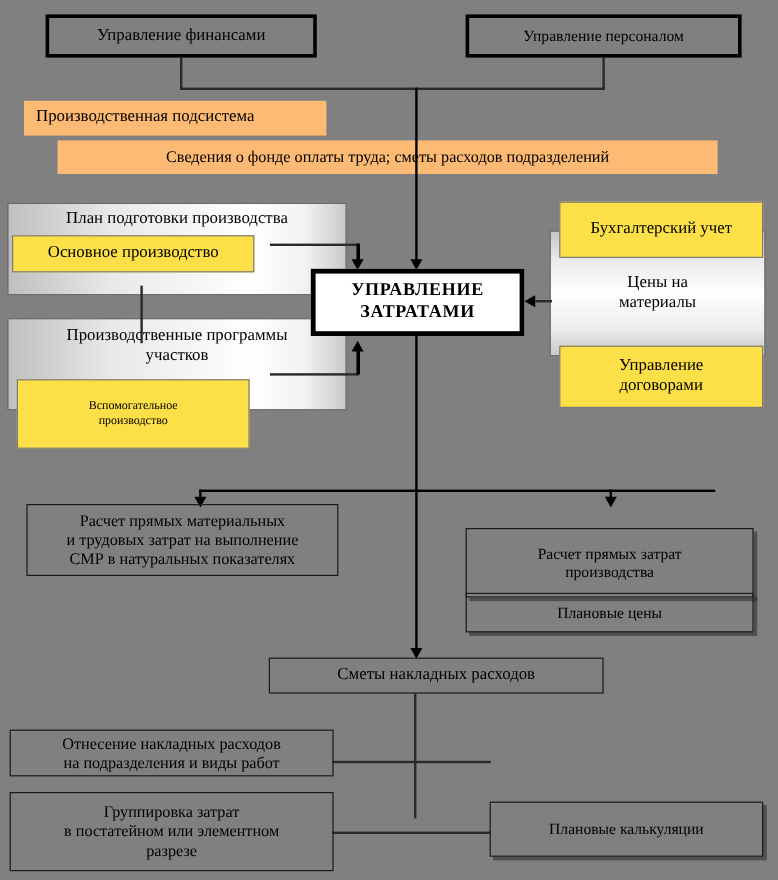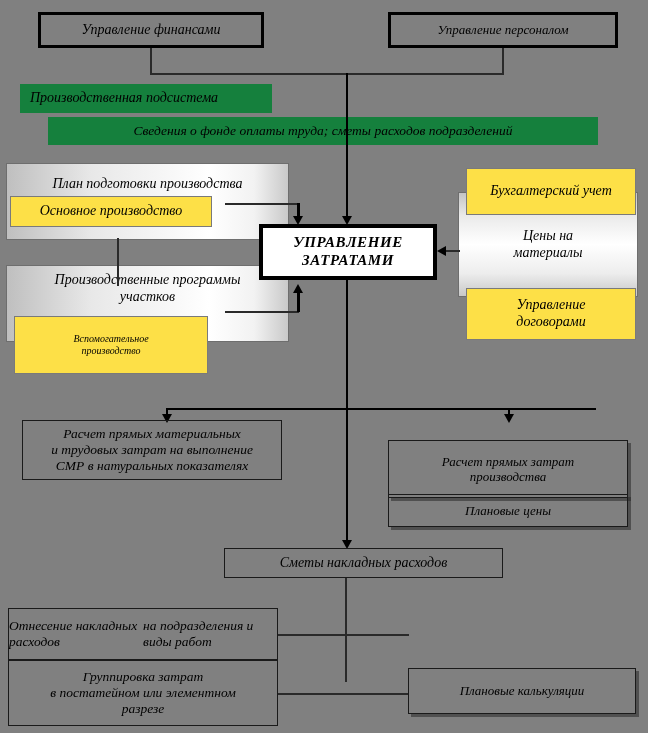--- a/index.html
+++ b/index.html
@@ -14,38 +14,37 @@
     background: #808080;
     font-family: "Liberation Serif", "DejaVu Serif", serif;
     overflow: hidden;
   }
   .box {
     position: absolute;
     box-sizing: border-box;
     display: flex;
     align-items: center;
     justify-content: center;
-    text-align: left;
+    text-align: right;
     color: #000;
     line-height: 1.18;
-    font-style: italic;
   }
   
   .bx-thick {
     border: 3px solid #000;
     background: transparent;
   }
   
   .bx-thin {
     border: 1.5px solid #1a1a1a;
     background: transparent;
   }
   
   .bx-white-plain {
-    background: #15803d;
+    background: #fdba74;
     border: none;
   }
   
   .bx-white-bordered {
     background: #fde047;
     border: 1px solid #7a7a7a;
   }
   
   .bx-grad-h {
     background: linear-gradient(to right, #bfbfbf 0%, #e8e8e8 30%, #ffffff 72%, #f2f2f2 88%, #c9c9c9 100%);
@@ -118,21 +117,21 @@
     <span>Производственная подсистема</span>
   </div>
 
   <div class="box bx-white-plain" style="left:48px; top:117px; width:550px; height:28px; font-size:13.5px;">
     <span>Сведения о фонде оплаты труда;  сметы расходов подразделений</span>
   </div>
 
   <div class="ln" style="left:346px; top:73px; width:2px; height:146px;"></div>
   <div class="arrow-down" style="left:342px; top:216px;"></div>
 
-  <div class="box bx-grad-h" style="left:6px; top:163px; width:283px; height:77px; font-size:14px; align-items:flex-start; padding-top:12px;">
+  <div class="box bx-grad-h" style="left:6px; top:169px; width:283px; height:77px; font-size:14px; align-items:flex-start; padding-top:5px;">
     <span>План подготовки производства</span>
   </div>
 
   <div class="box bx-white-bordered" style="left:10px; top:196px; width:202px; height:31px; font-size:14px;">
     <span>Основное производство</span>
   </div>
 
   <div class="box bx-grad-h" style="left:6px; top:265px; width:283px; height:77px; font-size:14px; flex-direction:column; align-items:center; justify-content:flex-start; padding-top:6px;">
     <span>Производственные программы</span>
     <span>участков</span>
@@ -204,21 +203,21 @@
 
   <div class="box bx-thin" style="left:224px; top:548px; width:279px; height:30px; font-size:14px;">
     <span>Сметы накладных расходов</span>
   </div>
 
   <div class="ln-thin" style="left:345px; top:578px; width:1.5px; height:104px;"></div>
 
   <div class="ln-thin" style="left:277px; top:634px; width:132px; height:1.5px;"></div>
   <div class="ln-thin" style="left:277px; top:693px; width:132px; height:1.5px;"></div>
 
-  <div class="box bx-thin" style="left:8px; top:608px; width:270px; height:52px; font-size:13.5px; flex-direction:row;">
+  <div class="box bx-thin" style="left:8px; top:608px; width:270px; height:39px; font-size:13.5px; flex-direction:column;">
     <span>Отнесение накладных расходов</span>
     <span>на подразделения и виды работ</span>
   </div>
 
   <div class="box bx-thin" style="left:8px; top:660px; width:270px; height:66px; font-size:13.5px; flex-direction:column;">
     <span>Группировка затрат</span>
     <span>в постатейном или элементном</span>
     <span>разрезе</span>
   </div>
 

